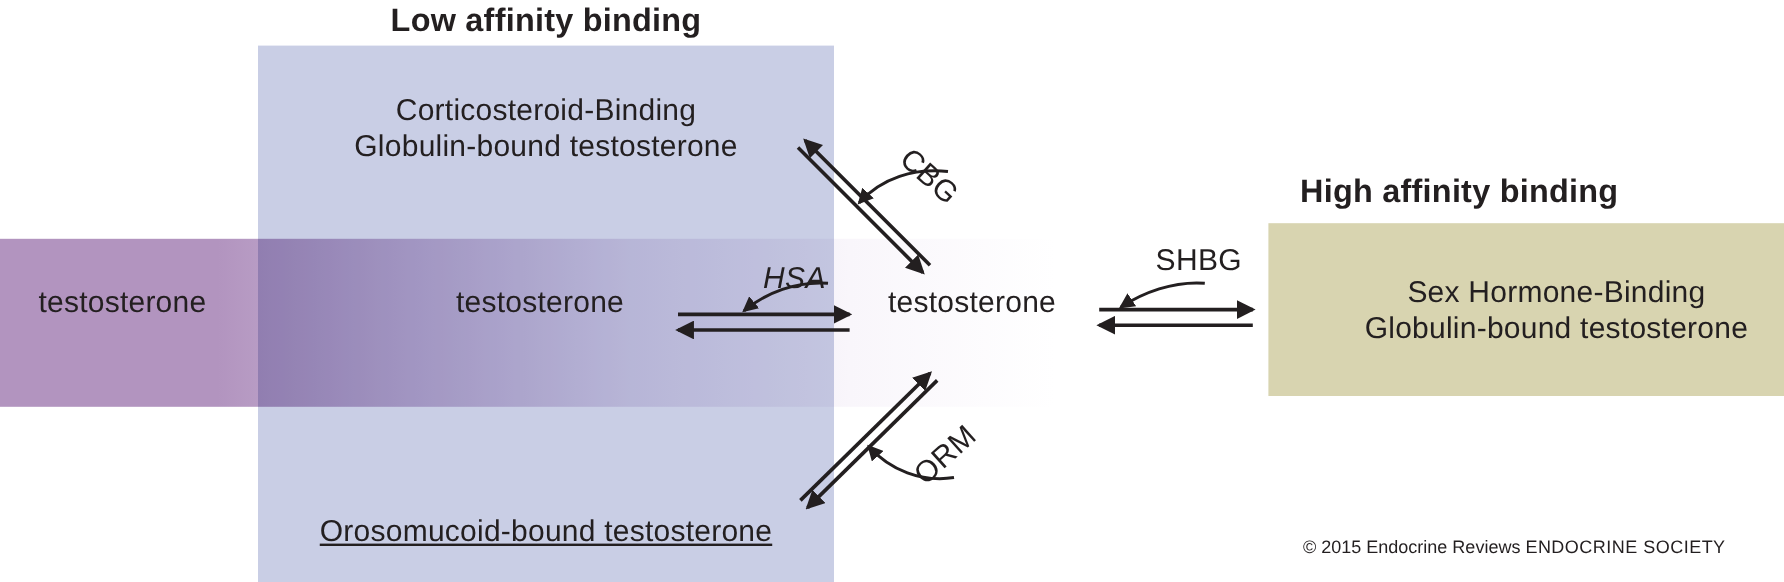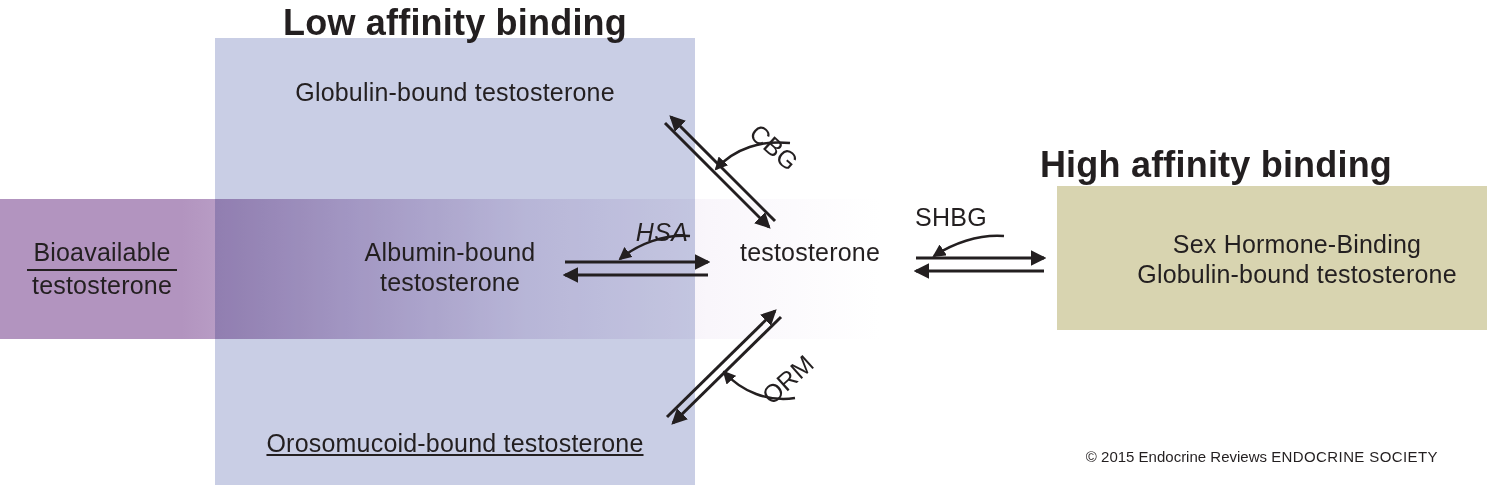--- a/index.html
+++ b/index.html
@@ -27,21 +27,21 @@
       #f9f6fb 78%,
       #ffffff 97%);
     mix-blend-mode: multiply;
   }
   .high-box {
     left: 1057px; top: 186px; width: 430px; height: 144px;
     background: var(--high-affinity-box, #d8d4b0);
   }
   .title {
     position: absolute; text-align: center;
-    font-size: 36px; font-weight: bold; letter-spacing: 0.2px;
+    font-size: 27px; font-weight: bold; letter-spacing: 0.2px;
   }
   .node {
     position: absolute; text-align: center;
     font-size: 25px; line-height: 1.18; letter-spacing: 0.2px;
   }
   .arrow-label {
     position: absolute; text-align: center;
     font-size: 25px; letter-spacing: 0.3px;
   }
   .rot-cw  { transform: rotate(42deg); }
@@ -96,48 +96,47 @@
       <path d="M1044,271 L916,271" marker-end="url(#ah)"></path>
       <path d="M1004,236 C978,234 952,244 934,256" stroke-width="2.5" marker-end="url(#ah)"></path>
     </g>
   </g>
 </svg>
 
 <div class="title" style="left:215px; top:2px; width:480px;">Low affinity binding</div>
 <div class="title" style="left:1001px; top:144px; width:430px;">High affinity binding</div>
 
 <div class="node" style="left:215px; top:78px; width:480px;">
+  <div>Corticosteroid-Binding</div>
   <div>Globulin-bound testosterone</div>
 </div>
 
 <div class="node" style="left:230px; top:238px; width:440px;">
-  <div>Albumin-bound</div>
   <div>testosterone</div>
 </div>
 
 <div class="node" style="left:215px; top:429px; width:480px;text-decoration:underline;">
   <div>Orosomucoid-bound testosterone</div>
 </div>
 
 <div class="node" style="left:0; top:238px; width:204px;">
-  <div><span class="underlined">Bioavailable</span></div>
   <div>testosterone</div>
 </div>
 
 <div class="node" style="left:730px; top:238px; width:160px;">
   <div>testosterone</div>
 </div>
 
 <div class="node" style="left:1057px; top:230px; width:480px;">
   <div>Sex Hormone-Binding</div>
   <div>Globulin-bound testosterone</div>
 </div>
 
 <div class="arrow-label rot-cw" style="left:728px; top:133px; width:92px;">CBG</div>
 <div class="arrow-label" style="left:612px; top:218px; width:100px;font-style:italic;">HSA</div>
 <div class="arrow-label rot-ccw" style="left:740px; top:365px; width:96px;">ORM</div>
-<div class="arrow-label" style="left:891px; top:203px; width:120px;">SHBG</div>
+<div class="arrow-label" style="left:939px; top:203px; width:120px;">SHBG</div>
 
 <div class="footer">
   <span>© 2015</span>
   <span class="journal">Endocrine Reviews</span>
   <span class="society">ENDOCRINE SOCIETY</span>
 </div>
 
 </body></html>

